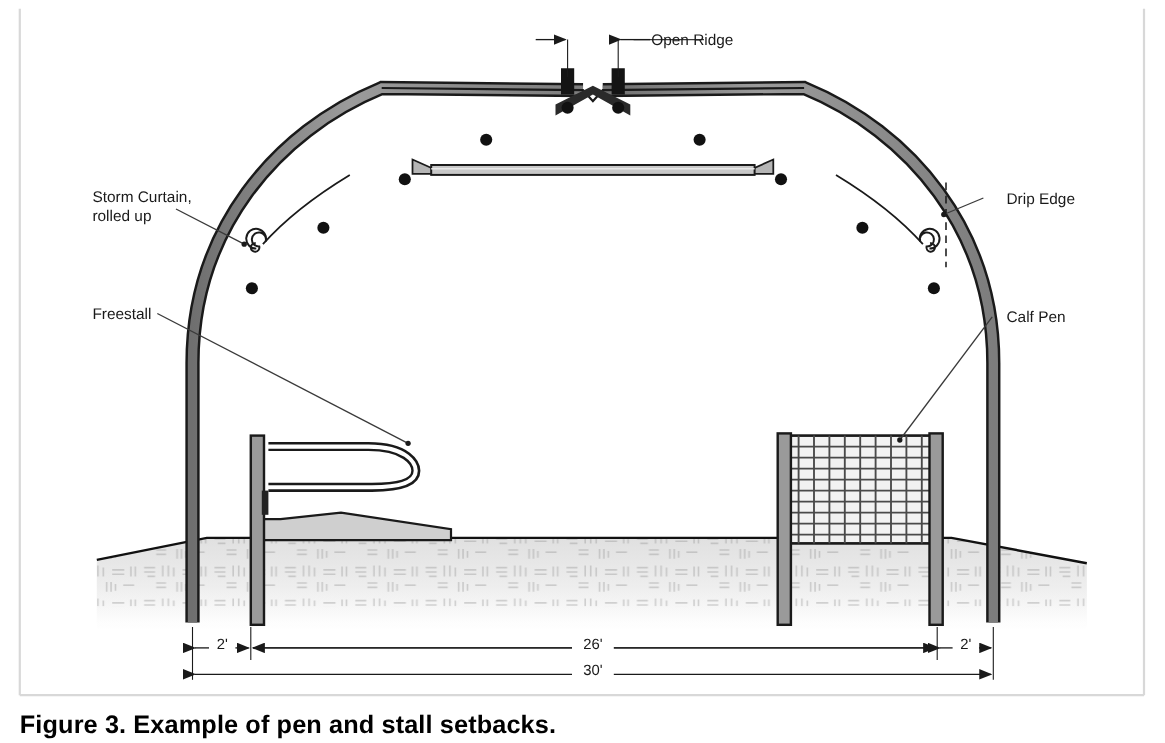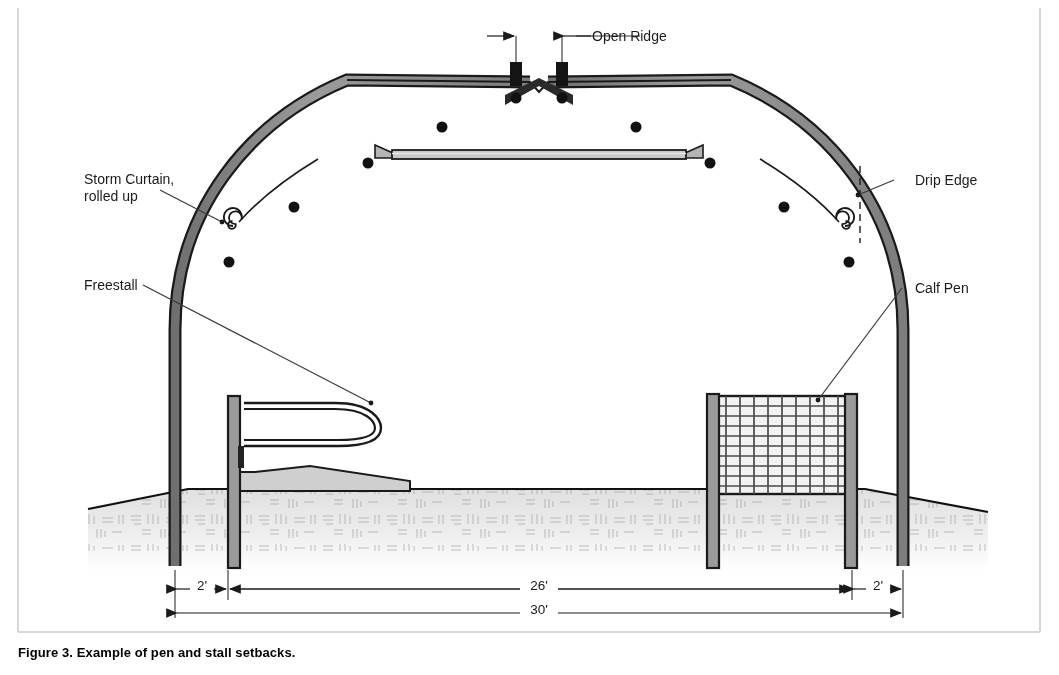--- a/index.html
+++ b/index.html
@@ -1,20 +1,20 @@
 <!DOCTYPE html>
 <html><head>
 <meta charset="utf-8">
 <style>
   html,body{margin:0;padding:0;background:#ffffff;}
   body{width:1059px;height:675px;font-family:"Liberation Sans",sans-serif;overflow:hidden;}
   #page{position:relative;width:1059px;height:675px;background:#fff;}
   #figure-frame{position:absolute;left:0;top:0;width:970px;height:640px;}
   #caption{position:absolute;left:18px;top:645px;width:1000px;
-           font-family:"Liberation Sans",sans-serif;font-size:13px;font-weight:bold;
+           font-family:"Liberation Sans",sans-serif;font-size:23px;font-weight:bold;
            color:#000;letter-spacing:0.1px;white-space:nowrap;}
   svg{display:block;}
   .lbl{font-family:"Liberation Sans",sans-serif;font-size:14px;fill:#1a1a1a;}
   .dim{font-family:"Liberation Sans",sans-serif;font-size:13.5px;fill:#1a1a1a;}
 </style>
 </head>
 <body>
 
 <div id="page">
 

